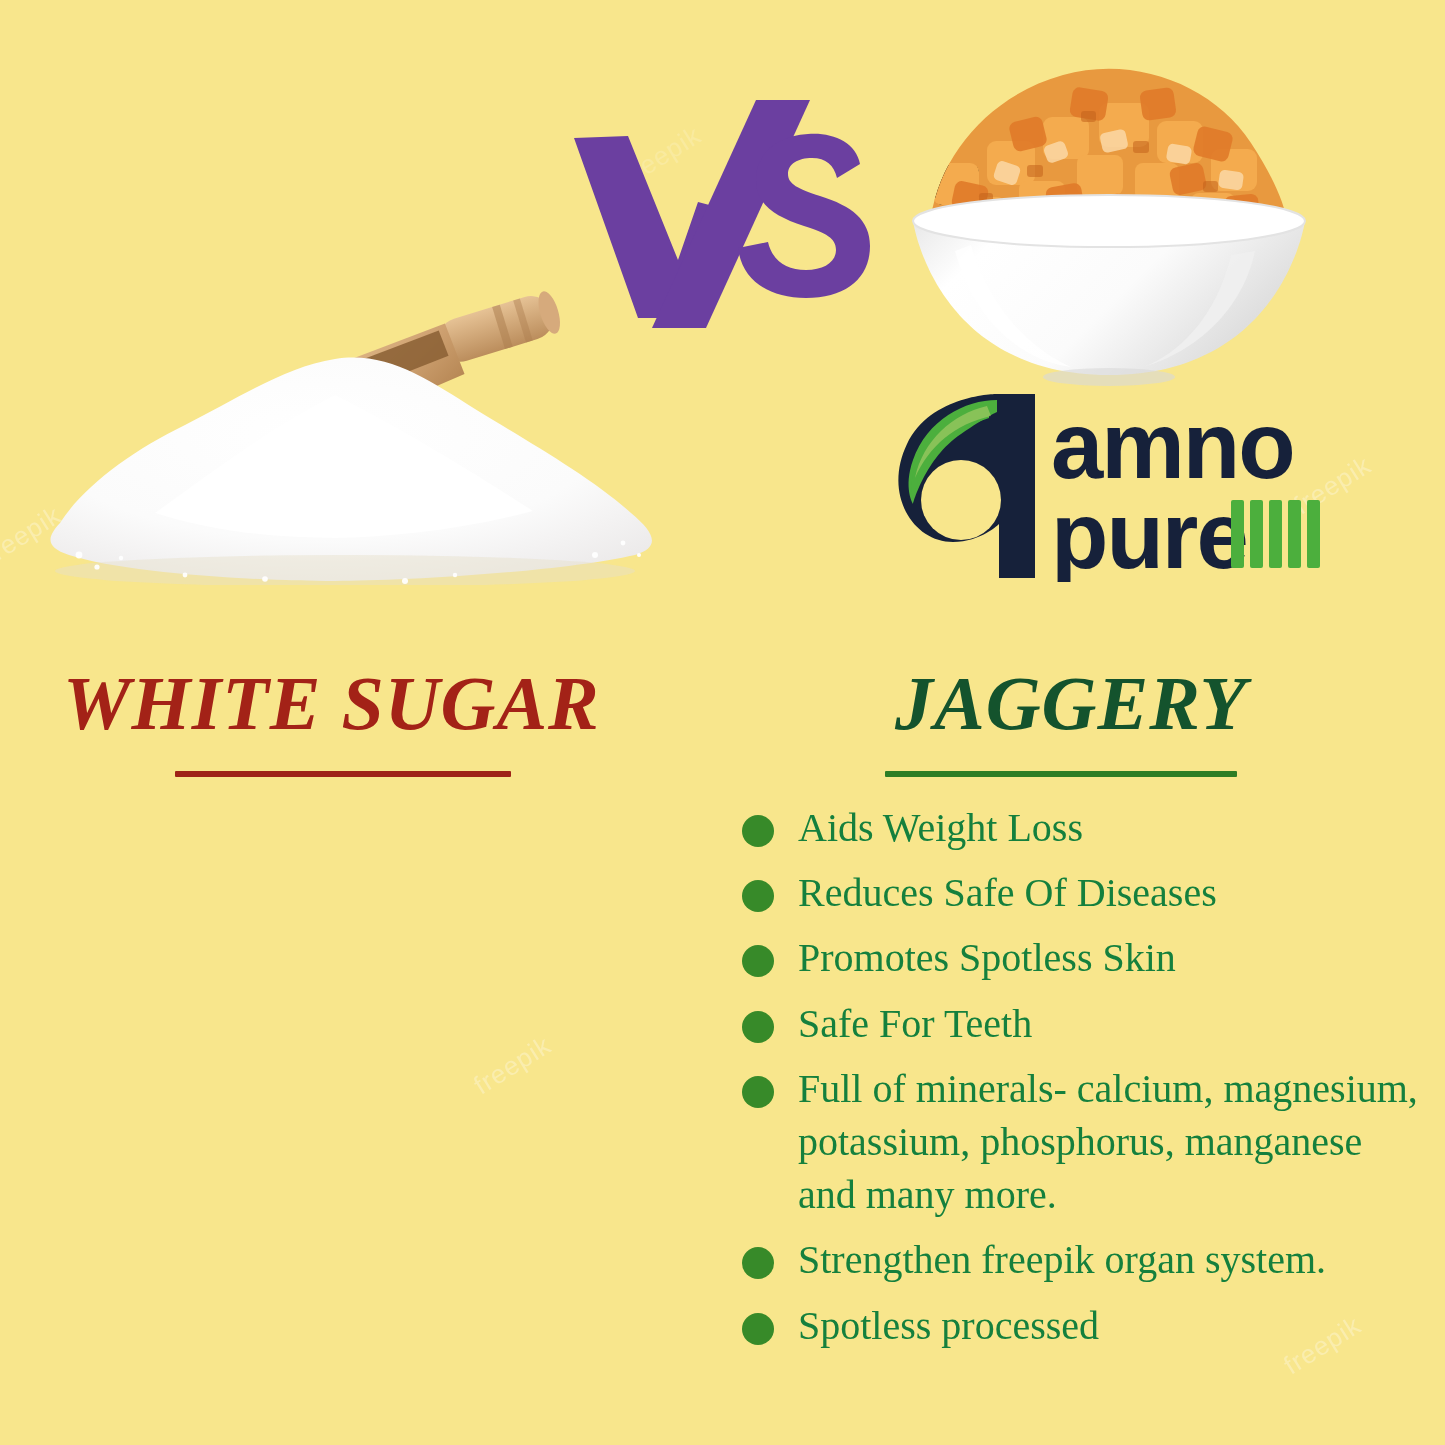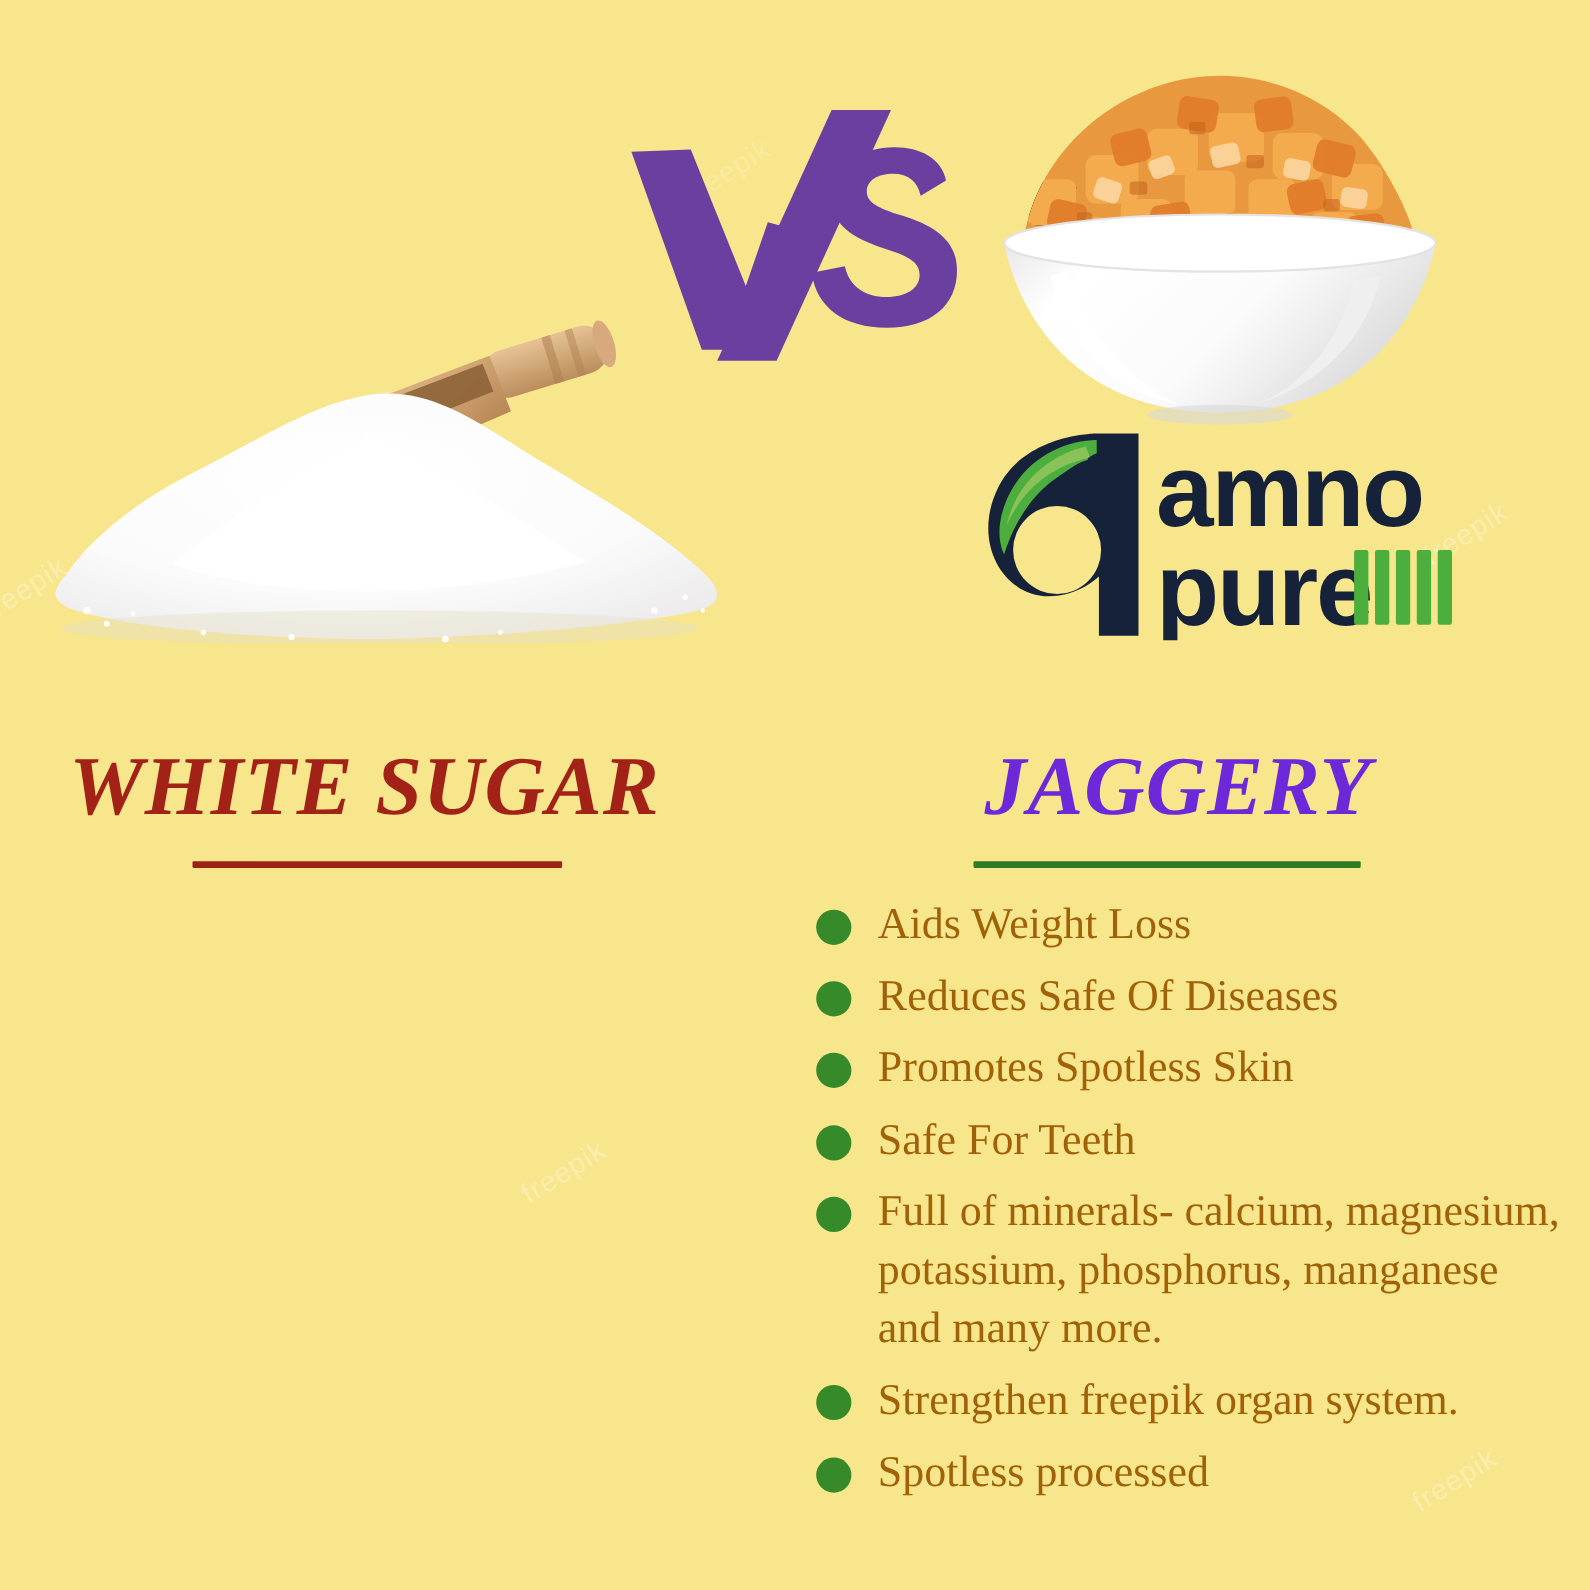--- a/index.html
+++ b/index.html
@@ -78,37 +78,36 @@
     top: 382px;
     width: 460px;
     height: 200px;
   }
   .logo svg { display:block; width:100%; height:100%; }
 
   
   .col {
     position: absolute;
     top: 665px;
-    margin-top: 12px;
   }
   .col-left  { left: 45px;  width: 640px; }
   .col-right { left: 730px; width: 690px; }
 
   .col-title {
     font-family: "Liberation Serif", serif;
     font-weight: bold;
     font-style: italic;
     font-size: 76px;
     line-height: 1;
     letter-spacing: 1px;
     margin: 0;
     white-space: nowrap;
   }
   .col-left  .col-title { color: #A32217; padding-left: 18px; }
-  .col-right .col-title { color: #6d28d9; padding-left: 165px; }
+  .col-right .col-title { color: #14532d; padding-left: 165px; }
 
   .title-rule {
     height: 6px;
     margin-top: 30px;
     border-radius: 1px;
   }
   .col-left  .title-rule { width: 336px; margin-left: 130px; background: #9E2317; }
   .col-right .title-rule { width: 352px; margin-left: 155px; background: #2E7D25; }
 
   ul.bullets {
@@ -129,21 +128,21 @@
     content: "";
     position: absolute;
     left: 12px;
     top: 14px;
     width: 32px;
     height: 32px;
     border-radius: 50%;
   }
   .col-left ul.bullets li { color: #9E2317; }
   .col-left ul.bullets li::before { background: #9C2515; }
-  .col-right ul.bullets li { color: #a16207; }
+  .col-right ul.bullets li { color: #15803d; }
   .col-right ul.bullets li::before { background: #378A29; }
   .col-right ul.bullets li { margin-bottom: 12px; }
 </style>
 </head>
 <body>
 
 <div class="canvas">
 
   <div class="watermark wm1">freepik</div>
   <div class="watermark wm2">freepik</div>

